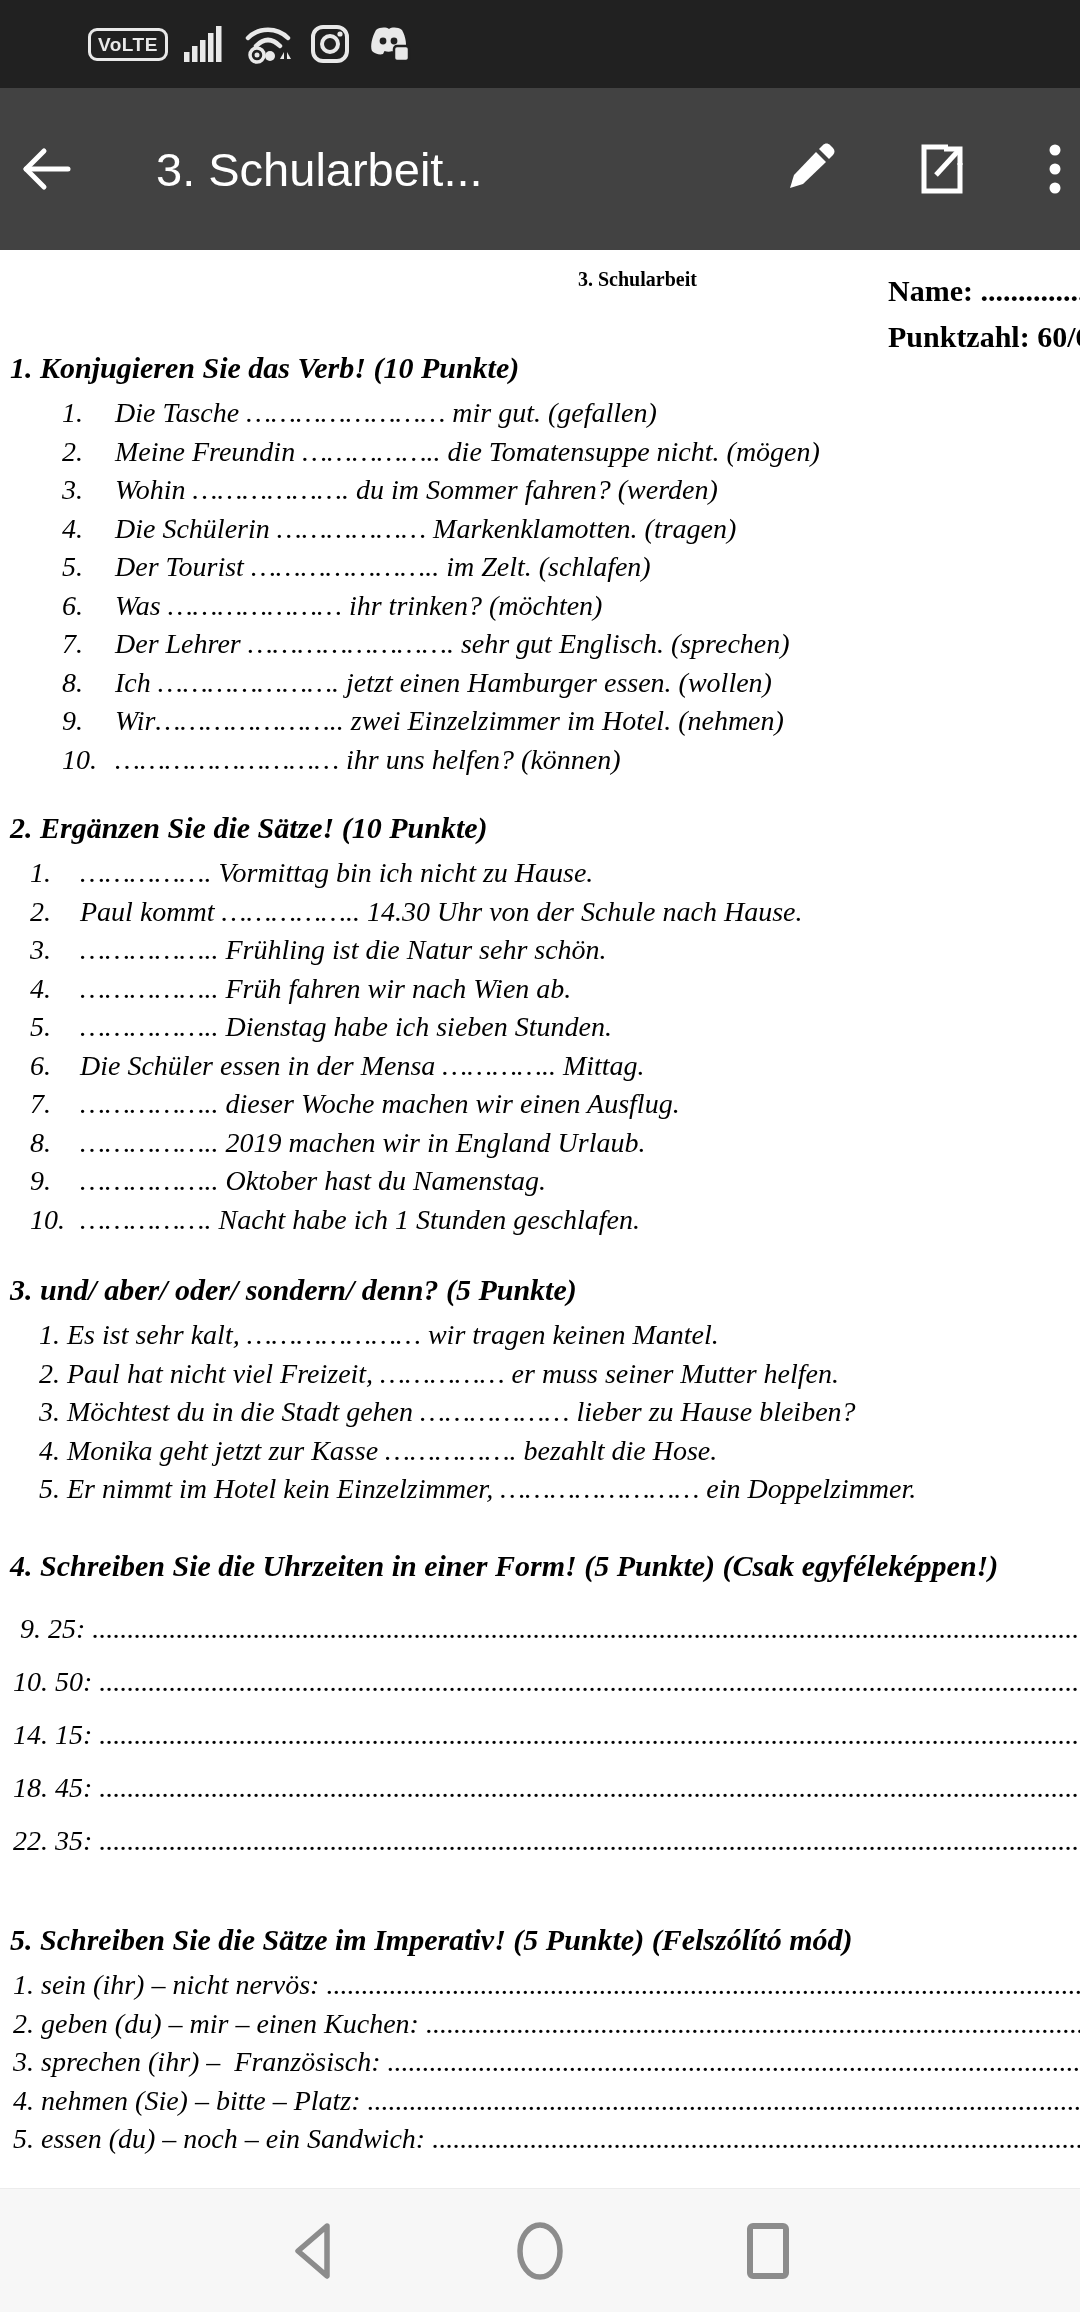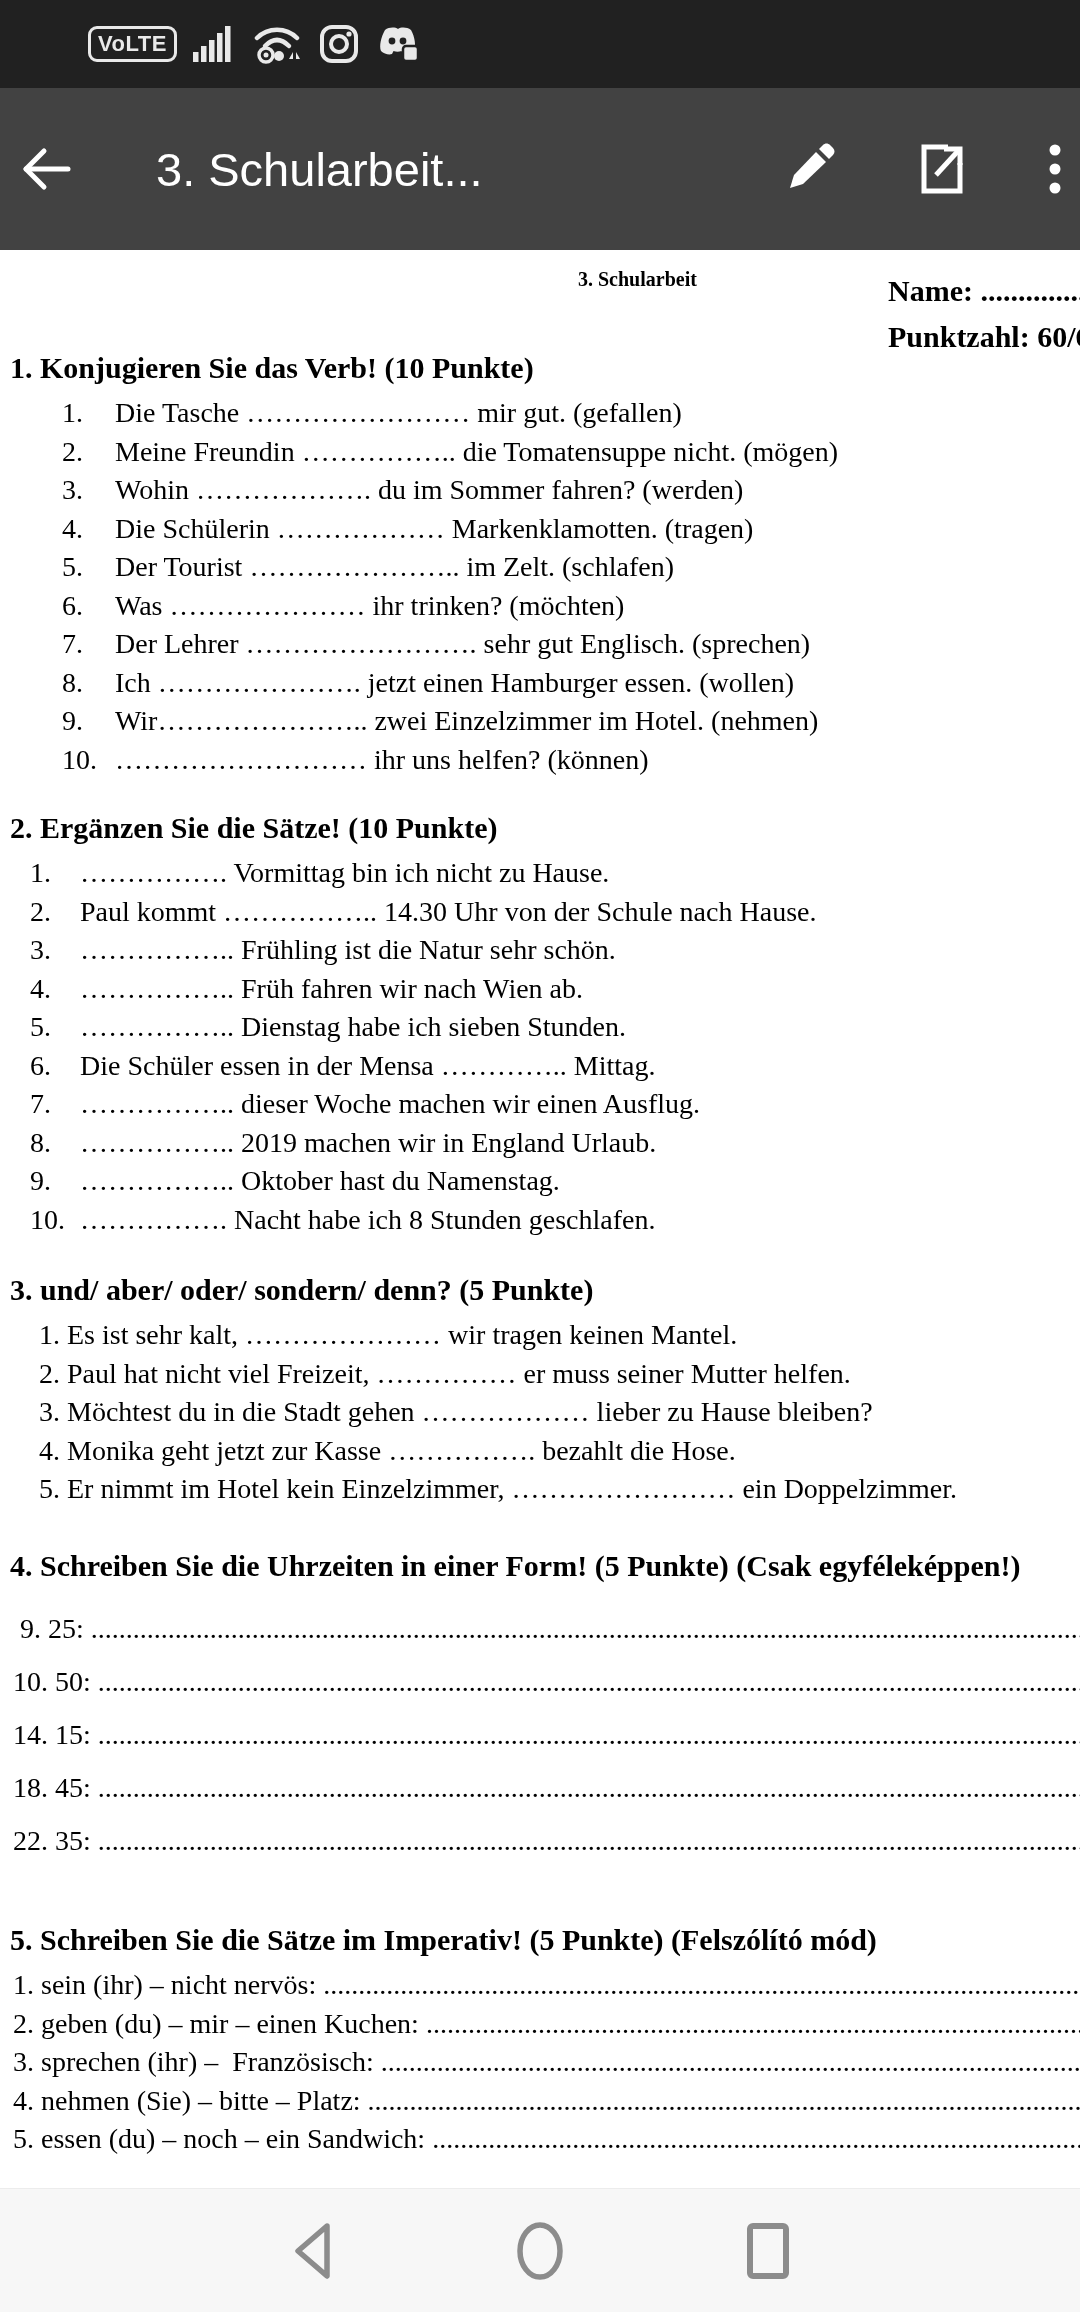--- a/index.html
+++ b/index.html
@@ -13,21 +13,21 @@
   .status-bar {
     position:absolute; top:0; left:0; width:1080px; height:88px;
     background:#212121; color:#e9e9e9;
     display:flex; align-items:center; justify-content:space-between;
     padding:0 40px 0 88px;
     font-family:"Liberation Sans", sans-serif;
   }
   .sb-left { display:flex; align-items:center; gap:16px; }
   .sb-right { display:flex; align-items:center; gap:12px; }
   .volte {
-    border:3px solid #e9e9e9; border-radius:9px; font-size:22px; font-weight:bold;
+    border:3px solid #e9e9e9; border-radius:9px; font-size:19px; font-weight:bold;
     padding:4px 7px; letter-spacing:0.5px; line-height:1;
   }
   .sb-icon { display:block; }
   .pct { font-size:37px; font-weight:400; letter-spacing:0.5px; }
   .battery { position:relative; width:54px; height:27px; border:3px solid #e9e9e9;
     border-radius:6px; display:inline-block; }
   .battery::before { content:""; position:absolute; left:2px; top:2px; bottom:2px;
     width:86%; background:#e9e9e9; border-radius:2px; }
   .battery::after { content:""; position:absolute; right:-8px; top:6px; width:5px;
     height:11px; background:#e9e9e9; border-radius:0 3px 3px 0; }
@@ -50,21 +50,21 @@
   .ab-actions { display:flex; align-items:center; gap:78px; }
 
   
   .document {
     position:absolute; top:250px; left:0; width:1080px; height:1938px;
     background:#ffffff; color:#000; overflow:hidden; font-size:28px;
   }
   .doc-title { position:absolute; left:530px; top:18px; font-size:20px; font-weight:bold; white-space:nowrap;margin-left:48px; }
   .name-block { position:absolute; left:888px; top:18px; font-size:30px; font-weight:bold;
     line-height:46px; white-space:nowrap; }
-  .section { position:absolute; left:0; width:1080px; }
+  .section { position:absolute; left:0; width:1080px;font-style:italic; }
   .sec-heading { font-size:30px; font-weight:bold; line-height:40px; padding-left:10px; white-space:nowrap; }
   .section ul { list-style:none; margin-top:6px; }
   .section li { line-height:38.5px; white-space:nowrap; }
   .sec-1 { top:98px; }
   .sec-2 { top:558px; }
   .sec-3 { top:1020px; }
   .sec-4 { top:1288px;margin-top:8px; }
   .sec-5 { top:1670px; }
   .sec-1 li { display:flex; padding-left:62px; }
   .sec-2 li { display:flex; padding-left:30px; }
@@ -269,21 +269,21 @@
             <span class="txt">…………….. 2019 machen wir in England Urlaub.</span>
           </li>
 
           <li>
             <span class="num">9.</span>
             <span class="txt">…………….. Oktober hast du Namenstag.</span>
           </li>
 
           <li>
             <span class="num">10.</span>
-            <span class="txt">……………. Nacht habe ich 8 Stunden geschlafen.</span>
+            <span class="txt">……………. Nacht habe ich 1 Stunden geschlafen.</span>
           </li>
         </ul>
     </section>
 
     <section class="section sec-3">
       <div class="sec-heading">3. und/ aber/ oder/ sondern/ denn? (5 Punkte)</div>
       <ul>
 
           <li>1. Es ist sehr kalt, ………………… wir tragen keinen Mantel.</li>
 

